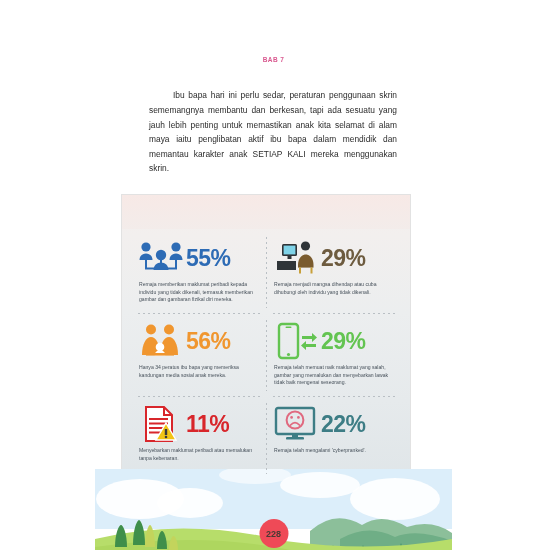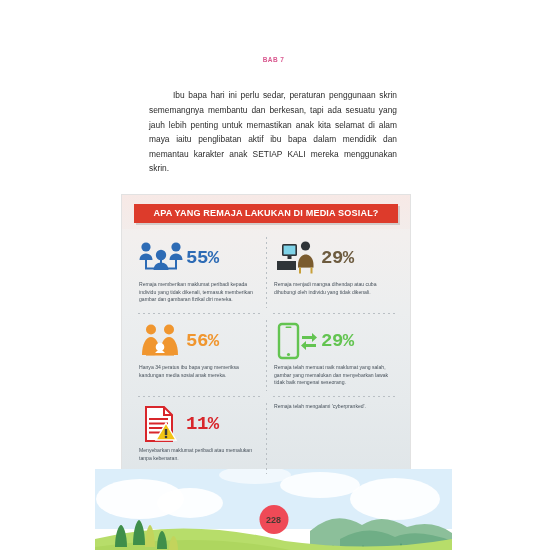--- a/index.html
+++ b/index.html
@@ -131,25 +131,25 @@
   }
   .ig-icon {
     width: 50px;
     height: 42px;
     flex: 0 0 50px;
     display: flex;
     align-items: center;
     justify-content: center;
   }
   .ig-pct {
-    font-size: 19px;
+    font-size: 23px;
     font-weight: 700;
     letter-spacing: -0.5px;
     line-height: 1;
-    font-family: Liberation Mono, monospace;
+    font-family: Liberation Sans, sans-serif;
   }
   .ig-desc {
     font-size: 5.1px;
     line-height: 7.6px;
     color: #46505a;
     padding: 1px 2px 0 3px;
     font-family: "Liberation Sans", sans-serif;
   }
 
   
@@ -171,21 +171,21 @@
     bottom: 0;
     width: 357px;
     height: 105px;
     overflow: hidden;
   }
 
   #page-number {
     position: absolute;
     left: 50%;
     transform: translateX(-50%);
-    bottom: 40px;
+    bottom: 26px;
     width: 29px;
     height: 29px;
     border-radius: 50%;
     background: #ef4a57;
     color: #4a3a33;
     font-size: 9px;
     font-weight: 700;
     display: flex;
     align-items: center;
     justify-content: center;
@@ -197,23 +197,20 @@
 <body>
 
 <div id="page-sheet">
 
   <div id="chapter-head">BAB 7</div>
 
   <p id="body-paragraph">Ibu bapa hari ini perlu sedar, peraturan penggunaan skrin sememangnya membantu dan berkesan, tapi ada sesuatu yang jauh lebih penting untuk memastikan anak kita selamat di alam maya iaitu penglibatan aktif ibu bapa dalam mendidik dan memantau karakter anak SETIAP KALI mereka menggunakan skrin.</p>
 
   <div id="infographic">
 
-    <div class="ig-title-wrap">
-      <div class="ig-title">APA YANG REMAJA LAKUKAN DI MEDIA SOSIAL?</div>
-    </div>
 
     <div class="ig-grid">
 
       <div class="ig-cell has-right-border has-bottom-border">
         <div class="ig-row">
           <div class="ig-icon">
             <svg width="46" height="36" viewBox="0 0 46 36">
               <circle cx="8" cy="7" r="4.6" fill="#2d6bb5"></circle>
               <path d="M1.5 20c0-4 2.9-6.6 6.5-6.6S14.5 16 14.5 20z" fill="#2d6bb5"></path>
               <circle cx="38" cy="7" r="4.6" fill="#2d6bb5"></circle>
@@ -301,20 +298,34 @@
               <rect x="24.8" y="24" width="2.4" height="6" fill="#3a3a3a"></rect>
               <circle cx="26" cy="32" r="1.3" fill="#3a3a3a"></circle>
             </svg>
           </div>
           <div class="ig-pct" style="color:#d8262b">11%</div>
         </div>
         <div class="ig-desc">Menyebarkan maklumat peribadi atau memalukan tanpa kebenaran.</div>
       </div>
 
       <div class="ig-cell">
+        <div class="ig-row">
+          <div class="ig-icon">
+            <svg width="46" height="36" viewBox="0 0 46 36">
+              <rect x="3" y="2" width="38" height="26" rx="2" fill="none" stroke="#3d7d85" stroke-width="2.4"></rect>
+              <rect x="19" y="28" width="6" height="4" fill="#3d7d85"></rect>
+              <rect x="13" y="31" width="18" height="2.6" rx="1.2" fill="#3d7d85"></rect>
+              <circle cx="22" cy="14" r="8.4" fill="none" stroke="#e0697f" stroke-width="2"></circle>
+              <circle cx="18.6" cy="11.4" r="1.35" fill="#e0697f"></circle>
+              <circle cx="25.4" cy="11.4" r="1.35" fill="#e0697f"></circle>
+              <path d="M17.6 19 q4.4 -4.6 8.8 0" fill="none" stroke="#e0697f" stroke-width="1.8" stroke-linecap="round"></path>
+            </svg>
+          </div>
+          <div class="ig-pct" style="color:#3d7d85">22%</div>
+        </div>
         <div class="ig-desc">Remaja telah mengalami 'cyberpranked'.</div>
       </div>
 
     </div>
   </div>
 
   <div id="ig-caption">(Statistik oleh MCMC 2020)</div>
 
   <div id="footer-scene">
     <svg width="357" height="105" viewBox="0 0 357 105" preserveAspectRatio="none">

